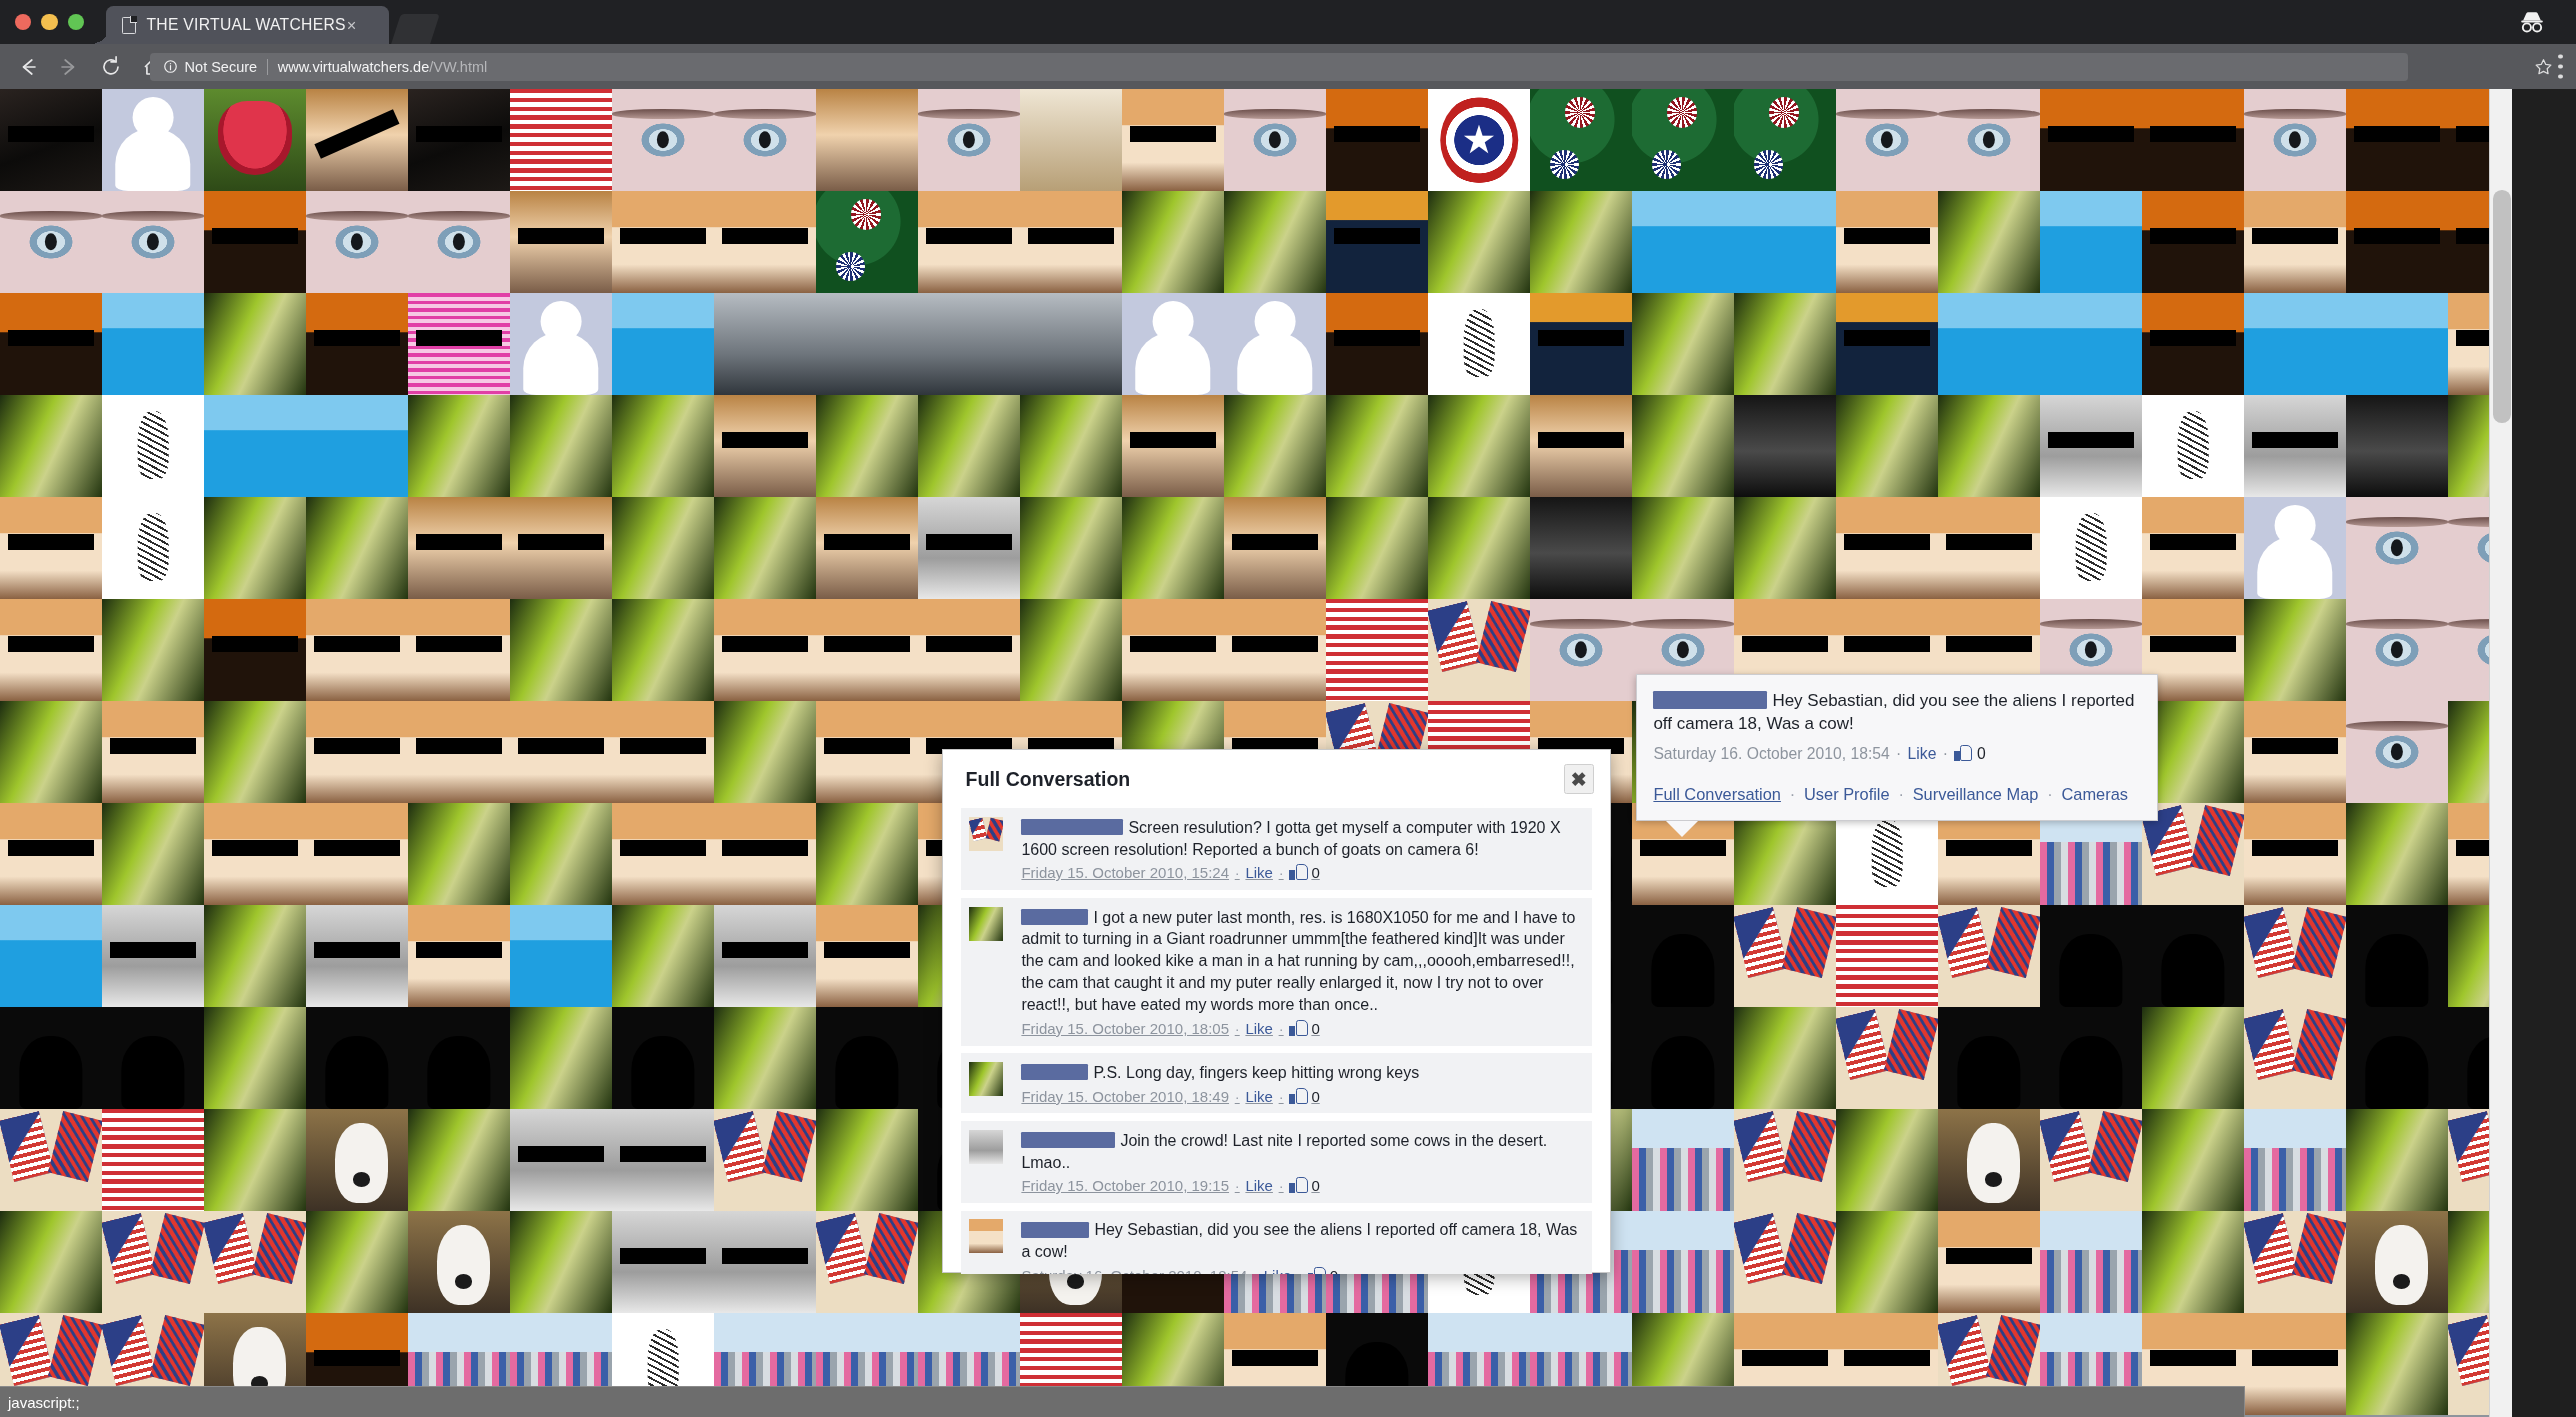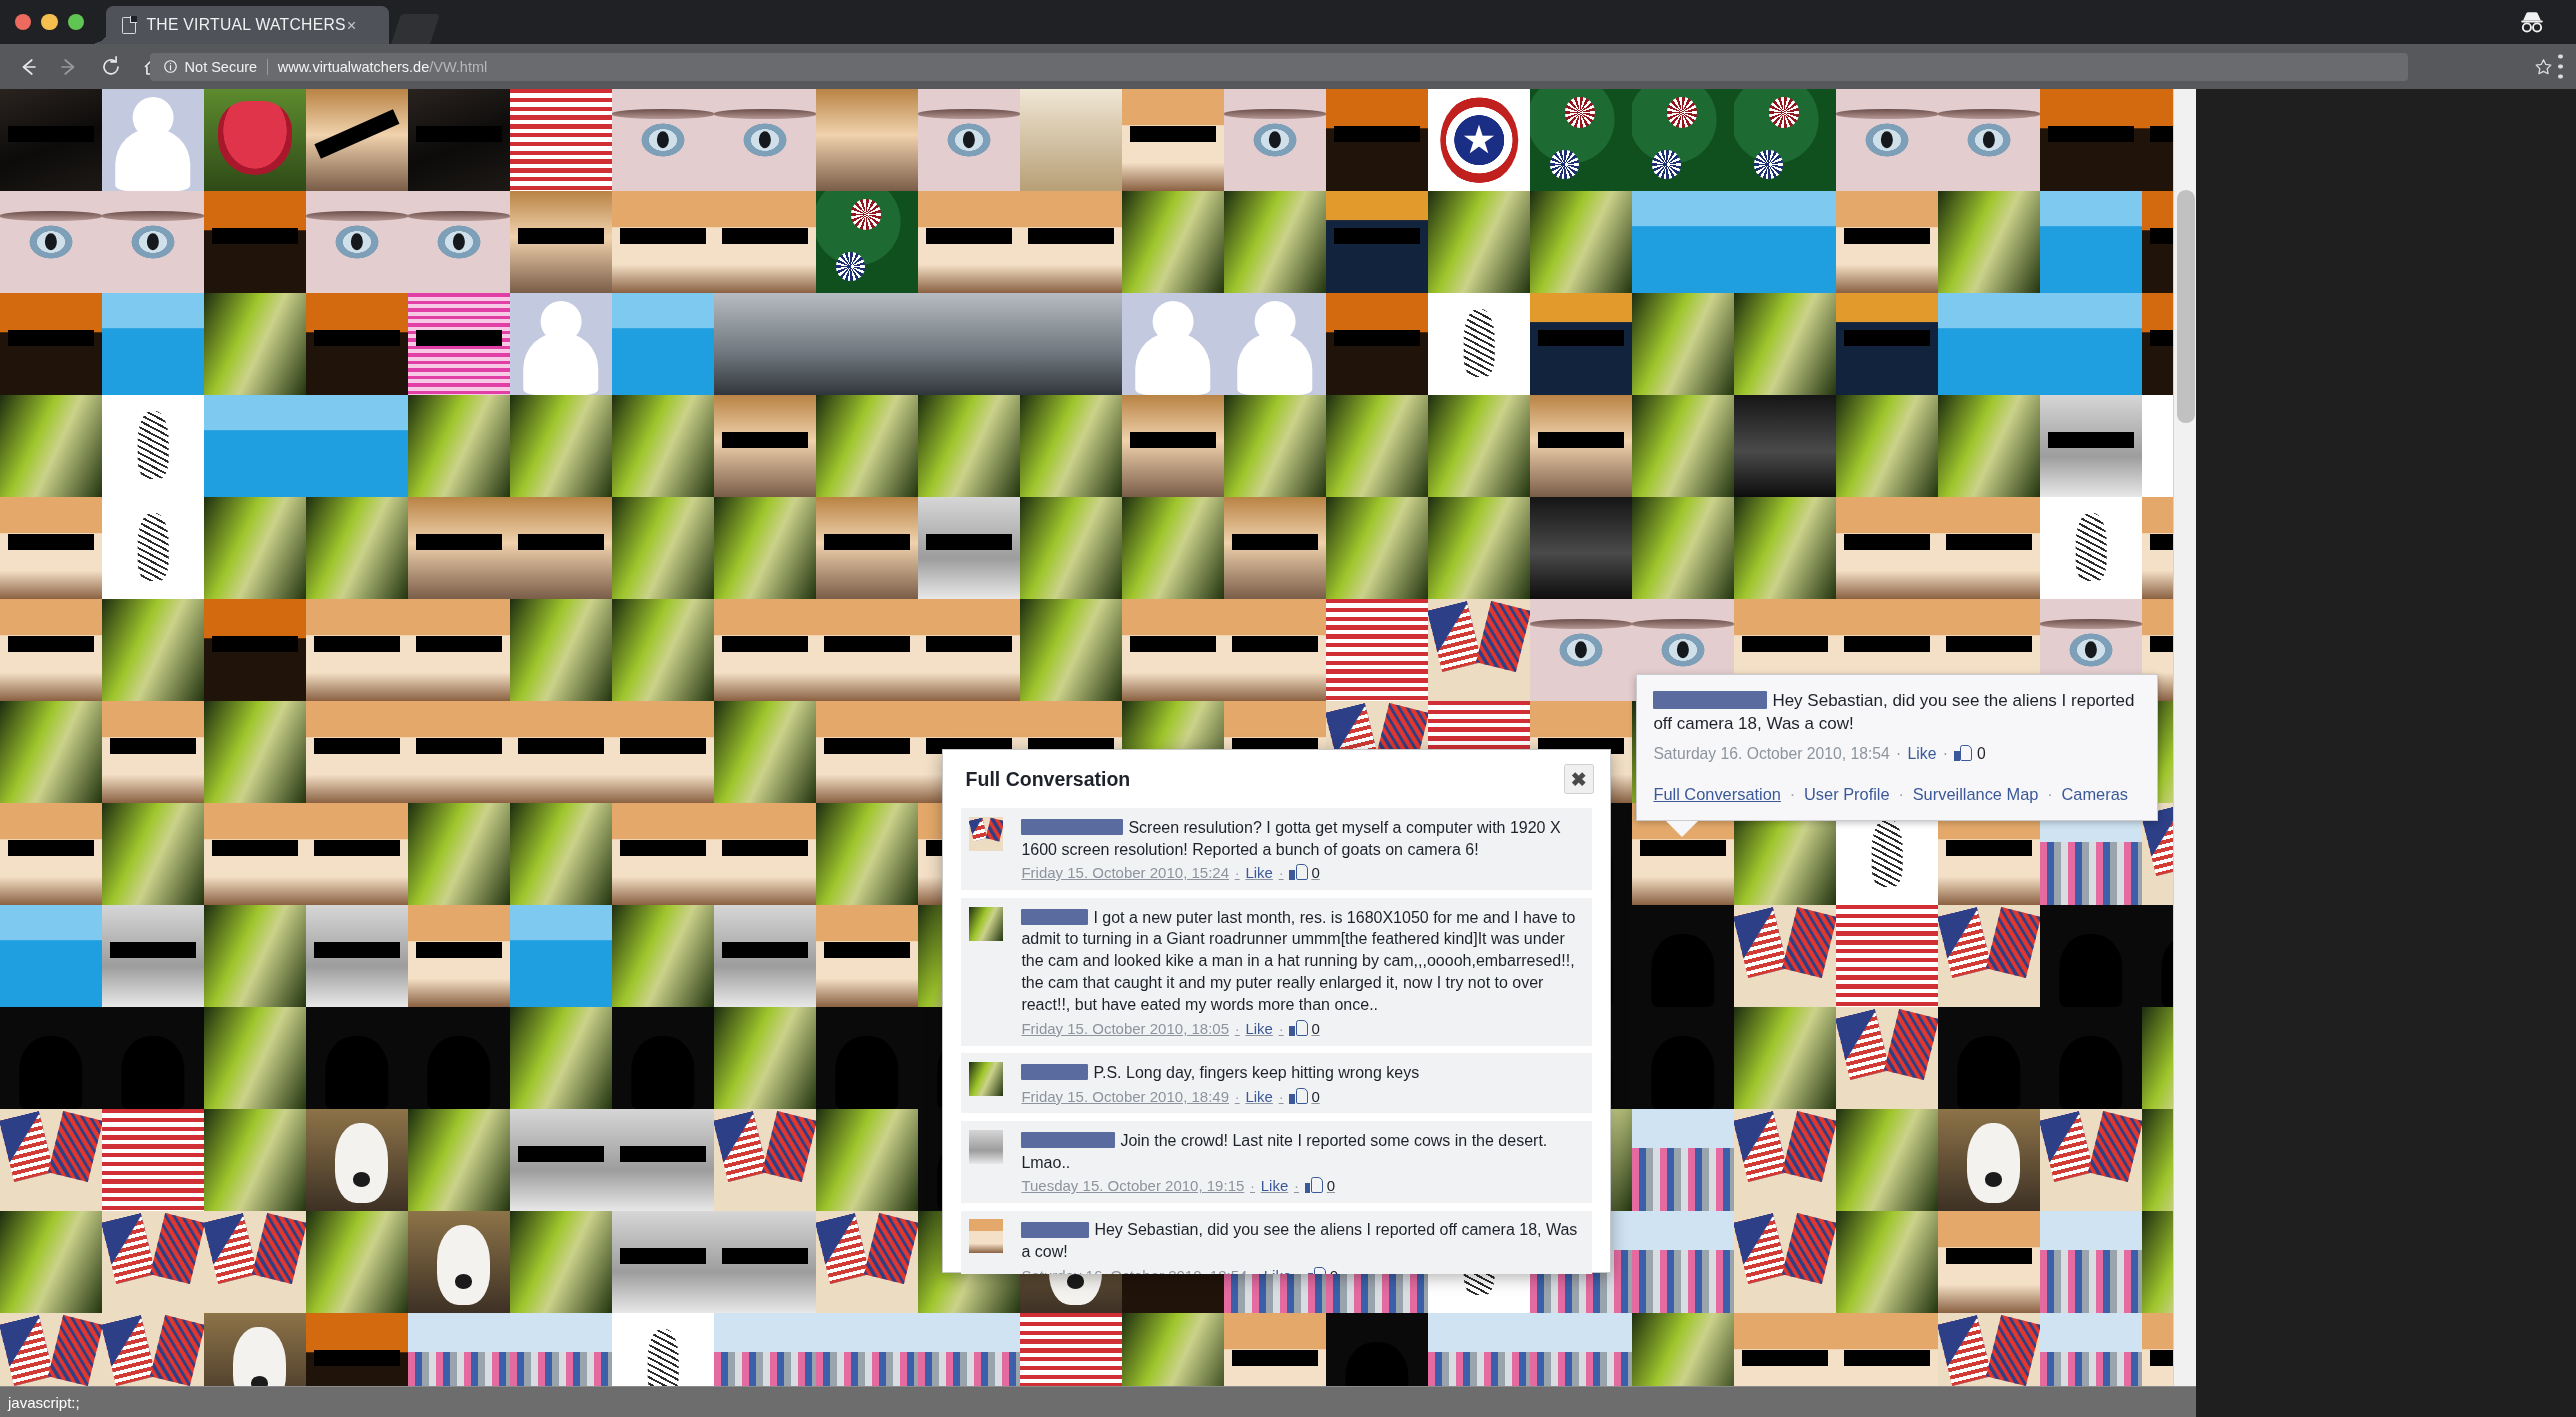--- a/index.html
+++ b/index.html
@@ -109,21 +109,21 @@
     position: absolute; right: 11.3px; top: 50%; transform: translateY(-50%);
     width: 8.8px; height: 25px;
     display: flex; flex-direction: column; justify-content: space-between;
     align-items: center;
   }
   #menu-dots span { width: 4.4px; height: 4.4px; border-radius: 50%; background: #dcdcdd; }
 
   
   #viewport {
     position: absolute; left: 0; top: 89px;
-    width: 2196px; height: 1328px;
+    width: 2512px; height: 1328px;
     background: #9aa0a8;
     overflow: hidden;
   }
 
   #photo-grid {
     position: absolute; left: 0; top: 0;
     width: 2553px; height: 1328px;
     display: grid;
     grid-template-columns: repeat(25, 102px);
     grid-auto-rows: 102px;
@@ -1071,21 +1071,21 @@
                 <span class="thumbs-up"></span>
                 <span class="count">0</span>
               </div>
             </div>
           </div>
           <div class="msg">
             <div class="msg-avatar thumb t-gray"></div>
             <div class="msg-body">
               <div class="msg-text"><span class="redact" style="width: 94px; height: 16.4px;"></span>Join the crowd! Last nite I reported some cows in the desert. Lmao..</div>
               <div class="msg-meta">
-                <span>Tuesday 15. October 2010, 19:15</span>
+                <span>Friday 15. October 2010, 19:15</span>
                 <span class="dot">·</span>
                 <span class="like">Like</span>
                 <span class="dot">·</span>
                 <span class="thumbs-up"></span>
                 <span class="count">0</span>
               </div>
             </div>
           </div>
           <div class="msg">
             <div class="msg-avatar thumb t-face-b"></div>

